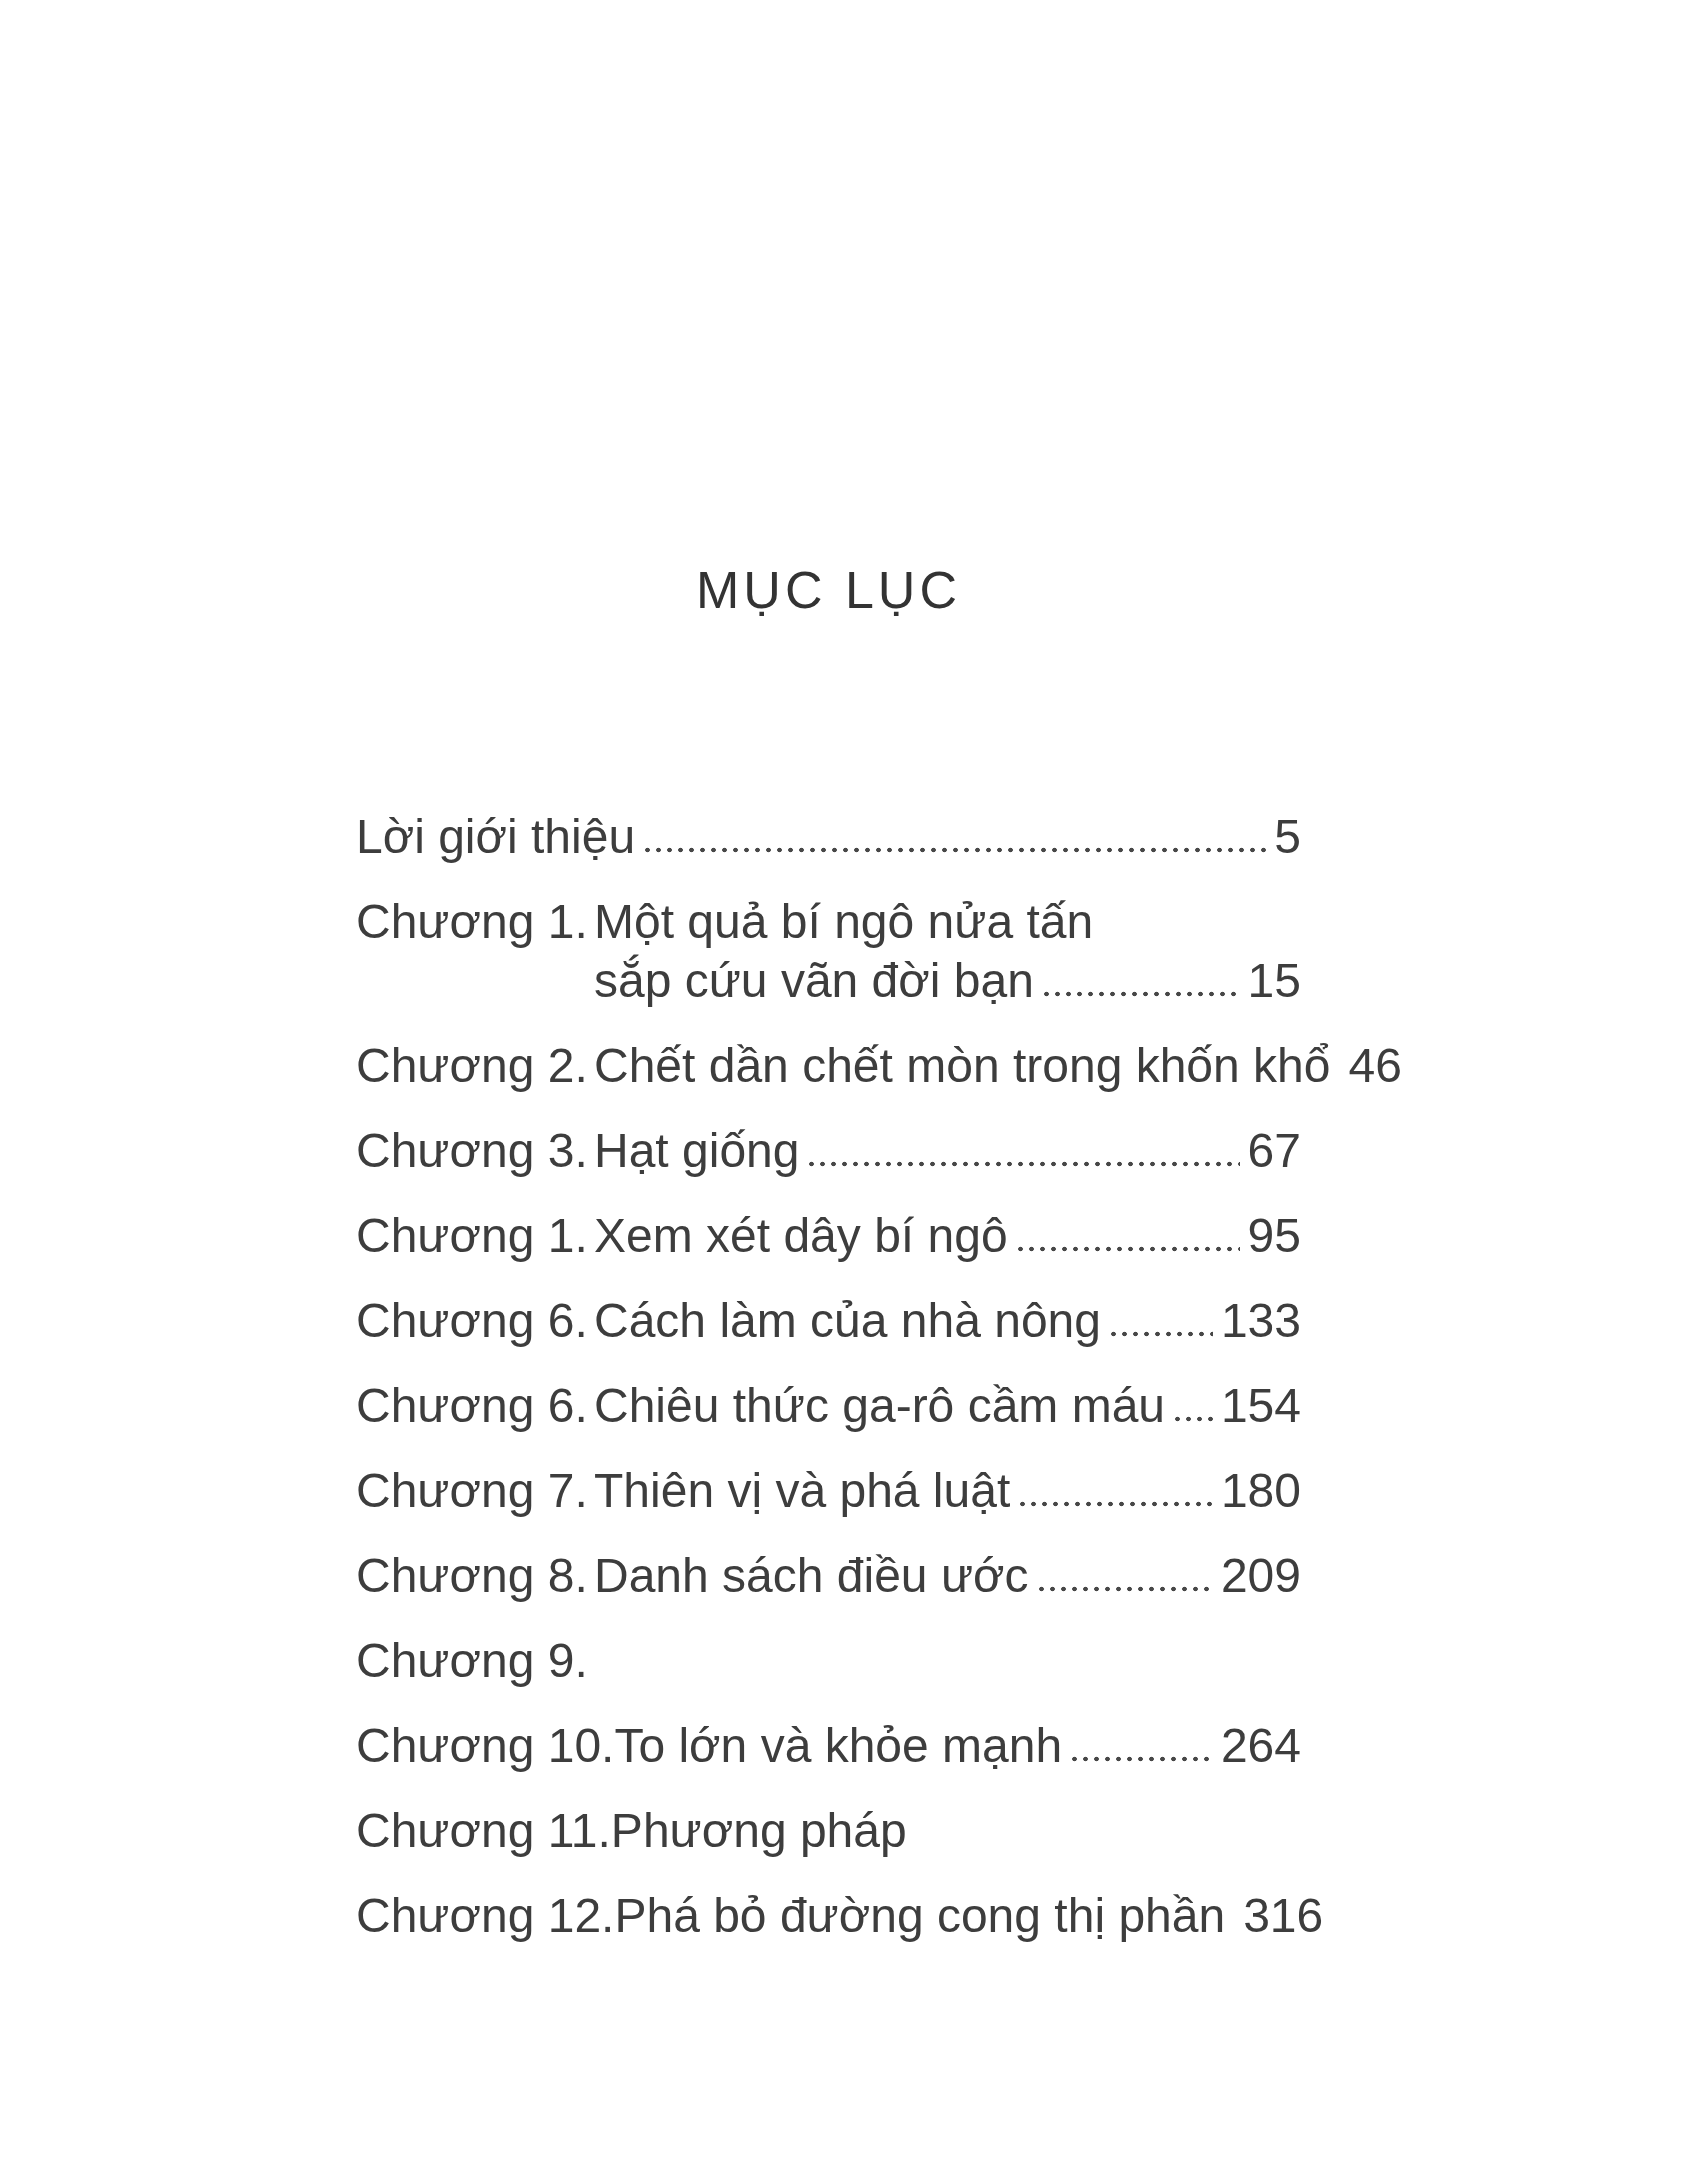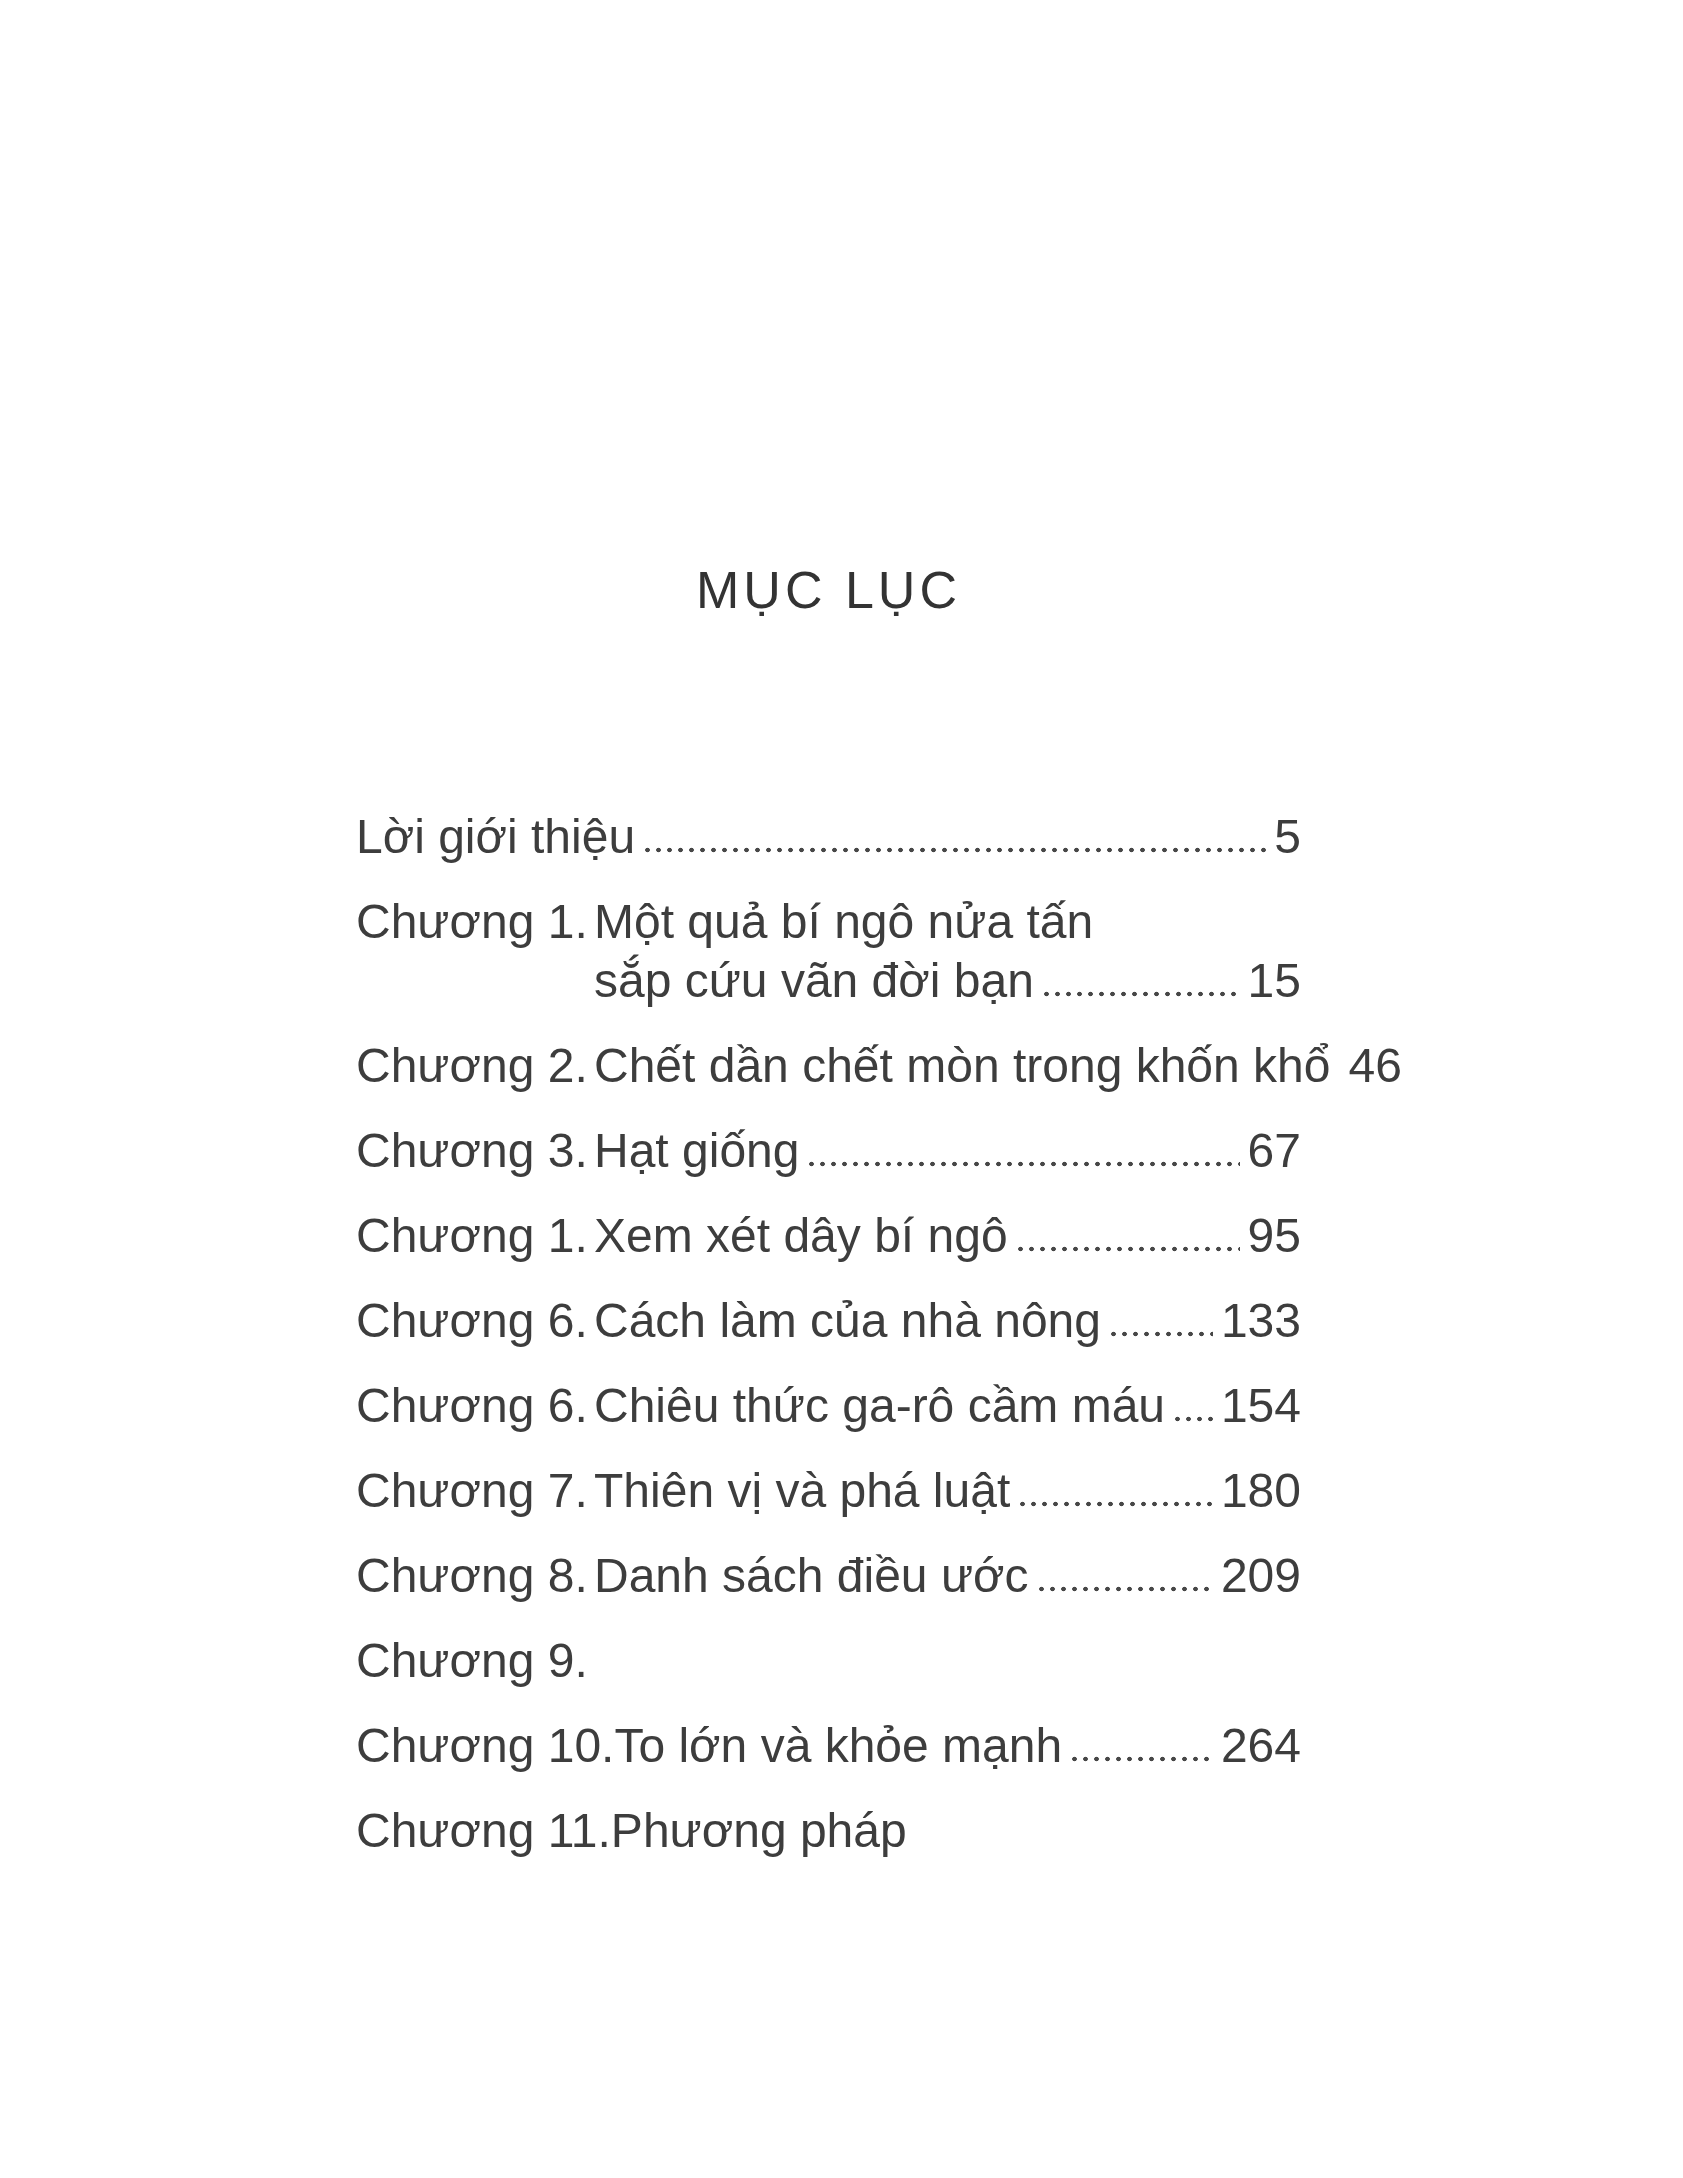--- a/index.html
+++ b/index.html
@@ -191,15 +191,25 @@
         </span>
       </div>
       <div class="row">
         <span class="label">Chương 11.</span>
         <span class="body">
           <span class="line">
             <span class="text">Phương pháp</span>
           </span>
         </span>
       </div>
+      <div class="row">
+        <span class="label">Chương 12.</span>
+        <span class="body">
+          <span class="line">
+            <span class="text">Phá bỏ đường cong thị phần</span>
+            <span class="dots"></span>
+            <span class="pageno">316</span>
+          </span>
+        </span>
+      </div>
     </div>
 </div>
 
 
 </body></html>

